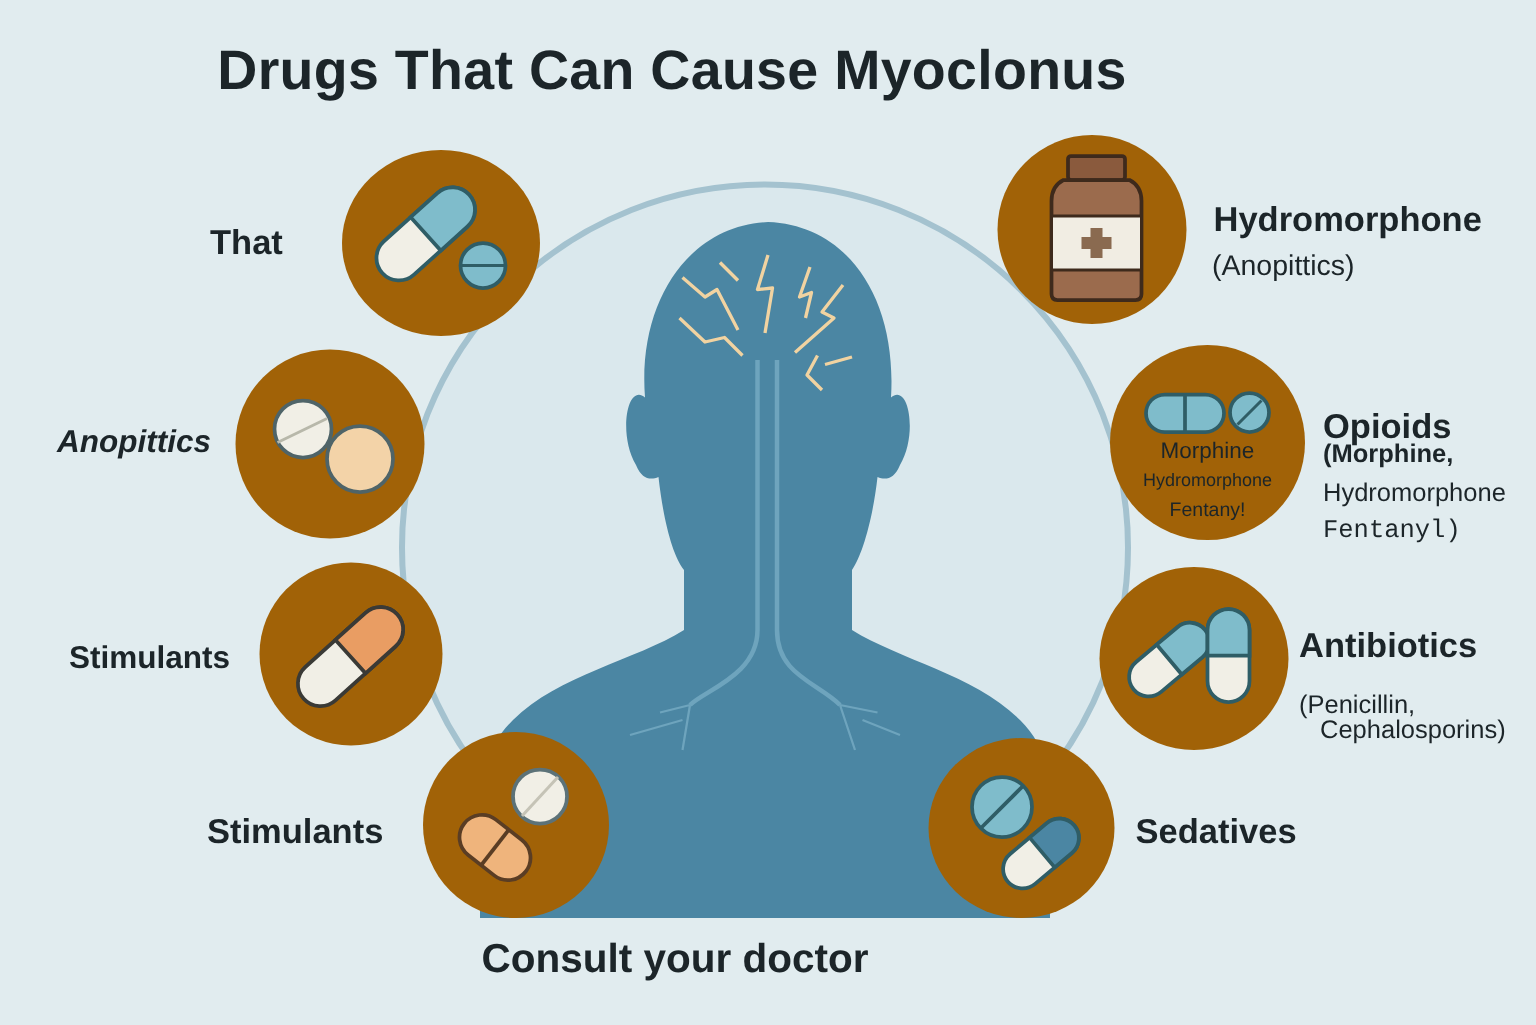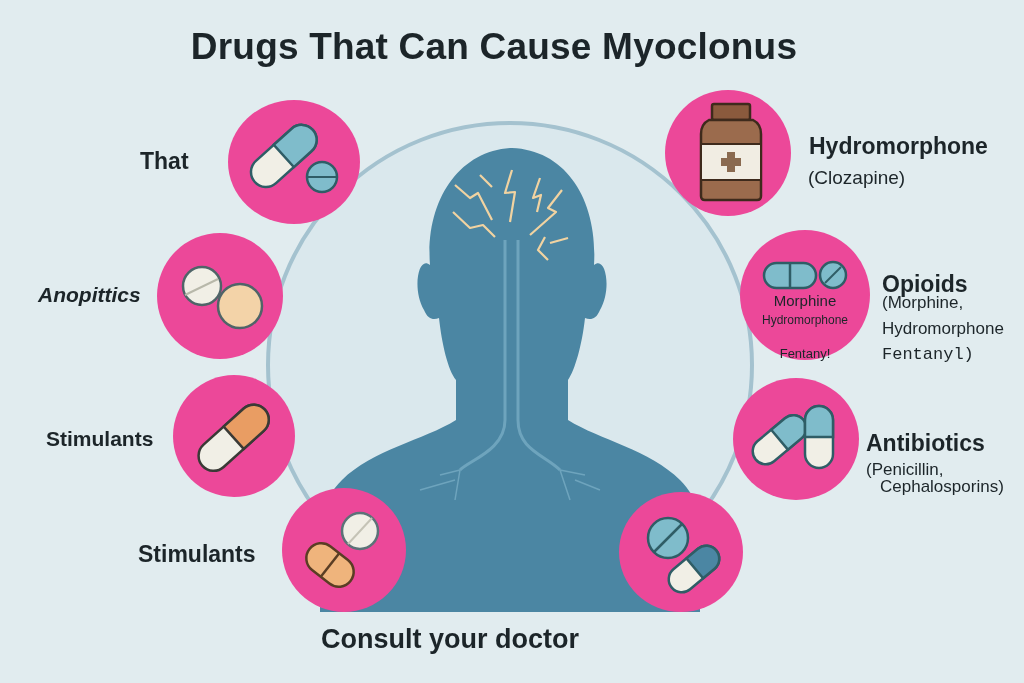--- a/index.html
+++ b/index.html
@@ -6,37 +6,37 @@
     body {
       width:1024px; height:683px; overflow:hidden;
       background:#e1ecef;
       font-family:"Liberation Sans", "DejaVu Sans", sans-serif;
       color:#1b2428;
       position:relative;
     }
     .stage { position:absolute; left:0; top:0; width:1024px; height:683px; }
     .title {
       position:absolute; left:0; top:26px; width:896px; text-align:center;
-      font-size:37px; font-weight:bold; letter-spacing:0.2px; color:#1c2529;margin-left:46px;
+      font-size:37px; font-weight:bold; letter-spacing:0.2px; color:#1c2529;
     }
     .footer {
       position:absolute; left:0; top:624px; width:900px; text-align:center;
       font-size:27px; font-weight:bold; color:#1c2529;
     }
     .label {
       position:absolute; font-weight:bold; font-size:21px; color:#1c2529;
       white-space:nowrap;
     }
     .label.big { font-size:23px; }
     .sub {
       position:absolute; font-size:17px; color:#1c2529; line-height:22px;
       white-space:nowrap;
     }
     .bubble {
-      position:absolute; border-radius:50%; background:#ec4899;
+      position:absolute; border-radius:50%; background:#a16207;
     }
     .bubble svg { position:absolute; left:0; top:0; }
     .inset-text {
       position:absolute; width:100%; text-align:center; color:#1c2529;
       white-space:nowrap;
     }
     svg.scene { position:absolute; left:0; top:0; }
   </style>
 </head>
 <body>
@@ -129,57 +129,58 @@
   <div class="bubble" style="left:665px;top:90px;width:126px;height:126px;">
     <svg width="126" height="126" viewBox="0 0 126 126">
       <rect x="47" y="14" width="38" height="16" rx="2" fill="#8a5a3d" stroke="#3e2a1c" stroke-width="2.5"></rect>
       <path d="M44,30 L88,30 Q96,34 96,44 L96,106 Q96,110 92,110 L40,110 Q36,110 36,106 L36,44 Q36,34 44,30 Z" fill="#9b6b4d" stroke="#3e2a1c" stroke-width="2.5"></path>
       <rect x="36" y="54" width="60" height="36" fill="#f1ede3" stroke="#3e2a1c" stroke-width="2"></rect>
       <rect x="62" y="62" width="8" height="20" fill="#8a6a50"></rect>
       <rect x="56" y="68" width="20" height="8" fill="#8a6a50"></rect>
     </svg>
   </div>
   <div class="label big" style="left:809px;top:133px;">Hydromorphone</div>
-  <div class="sub" style="left:808px;top:167px;font-size:19px;">(Clozapine)</div>
+  <div class="sub" style="left:808px;top:167px;font-size:19px;">(Anopittics)</div>
 
   <div class="bubble" style="left:740px;top:230px;width:130px;height:130px;">
     <svg width="130" height="130" viewBox="0 0 130 130">
       <rect x="24" y="33" width="52" height="25" rx="12.5" fill="#7fbccb" stroke="#2f5d66" stroke-width="2.5"></rect>
       <line x1="50" y1="33" x2="50" y2="58" stroke="#2f5d66" stroke-width="2.5"></line>
       <circle cx="93" cy="45" r="13" fill="#7fbccb" stroke="#2f5d66" stroke-width="2.5"></circle>
       <line x1="85" y1="53" x2="101" y2="37" stroke="#2f5d66" stroke-width="2"></line>
     </svg>
     <div class="inset-text" style="top:62px;font-size:15px;">Morphine</div>
     <div class="inset-text" style="top:83px;font-size:12px;">Hydromorphone</div>
-    <div class="inset-text" style="top:116px;font-size:13px;">Fentany!</div>
+    <div class="inset-text" style="top:102px;font-size:13px;">Fentany!</div>
   </div>
   <div class="label big" style="left:882px;top:259px;margin-top:12px;">Opioids</div>
-  <div class="sub" style="left:882px;top:292px;">(Morphine,</div>
+  <div class="sub" style="left:882px;top:292px;font-weight:bold;">(Morphine,</div>
   <div class="sub" style="left:882px;top:318px;">Hydromorphone</div>
   <div class="sub" style="left:882px;top:344px;font-family:Liberation Mono, monospace;">Fentanyl)</div>
 
   <div class="bubble" style="left:733px;top:378px;width:126px;height:122px;">
     <svg width="126" height="122" viewBox="0 0 126 122">
       <g transform="rotate(-40 45 63)">
         <rect x="16" y="50" width="62" height="26" rx="13" fill="#f1efe6" stroke="#2f5d66" stroke-width="2.5"></rect>
         <path d="M47,50 L65,50 A13,13 0 0 1 65,76 L47,76 Z" fill="#7fbccb" stroke="#2f5d66" stroke-width="2.5"></path>
       </g>
       <rect x="72" y="28" width="28" height="62" rx="14" fill="#f1efe6" stroke="#2f5d66" stroke-width="2.5"></rect>
       <path d="M72,59 L72,42 A14,14 0 0 1 100,42 L100,59 Z" fill="#7fbccb" stroke="#2f5d66" stroke-width="2.5"></path>
     </svg>
   </div>
-  <div class="label big" style="left:866px;top:417px;margin-top:13px;">Antibiotics</div>
+  <div class="label big" style="left:866px;top:417px;">Antibiotics</div>
   <div class="sub" style="left:866px;top:459px;">(Penicillin,</div>
   <div class="sub" style="left:880px;top:476px;">Cephalosporins)</div>
 
   <div class="bubble" style="left:619px;top:492px;width:124px;height:120px;">
     <svg width="124" height="120" viewBox="0 0 124 120">
       <circle cx="49" cy="46" r="20" fill="#7fbccb" stroke="#2f5d66" stroke-width="2.5"></circle>
       <line x1="35" y1="60" x2="63" y2="32" stroke="#2f5d66" stroke-width="2.5"></line>
       <g transform="rotate(-40 75 77)">
         <rect x="46" y="64" width="58" height="26" rx="13" fill="#f1efe6" stroke="#2f5d66" stroke-width="2.5"></rect>
         <path d="M76,64 L91,64 A13,13 0 0 1 91,90 L76,90 Z" fill="#4b86a3" stroke="#2f5d66" stroke-width="2.5"></path>
       </g>
     </svg>
   </div>
+  <div class="label big" style="left:757px;top:541px;">Sedatives</div>
 
   <div class="footer">Consult your doctor</div>
 </div>
 
 </body></html>

